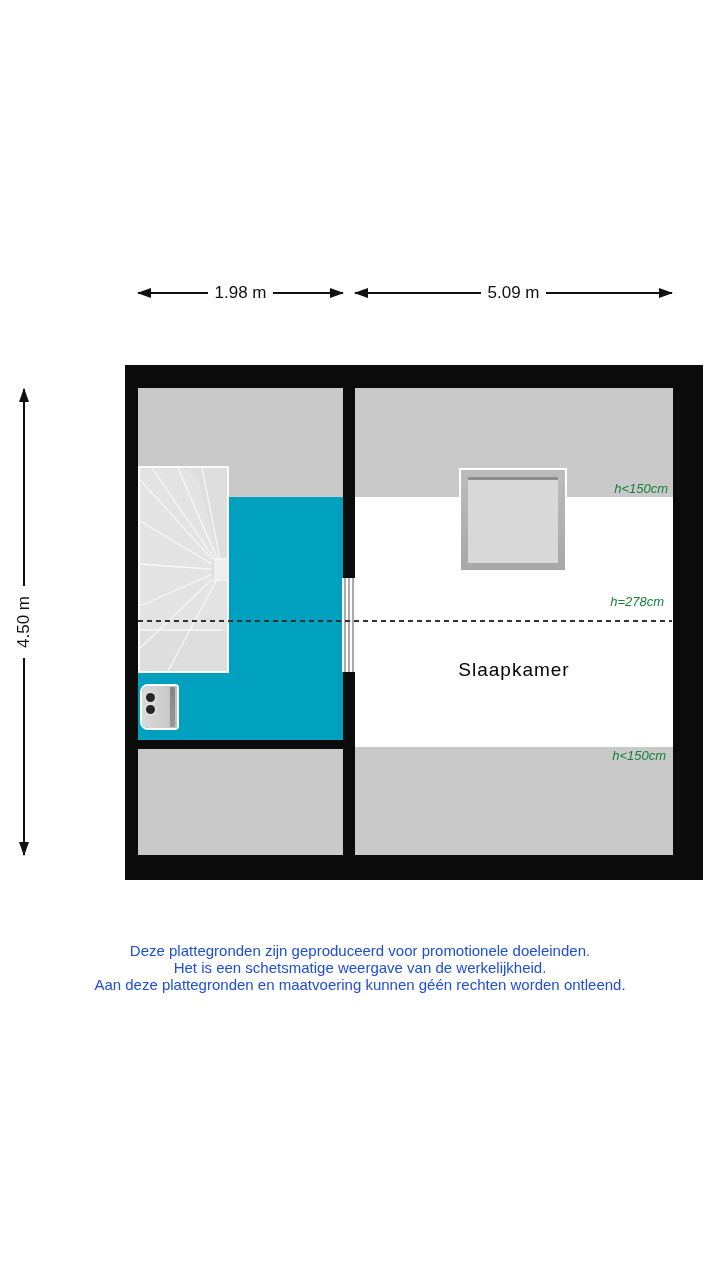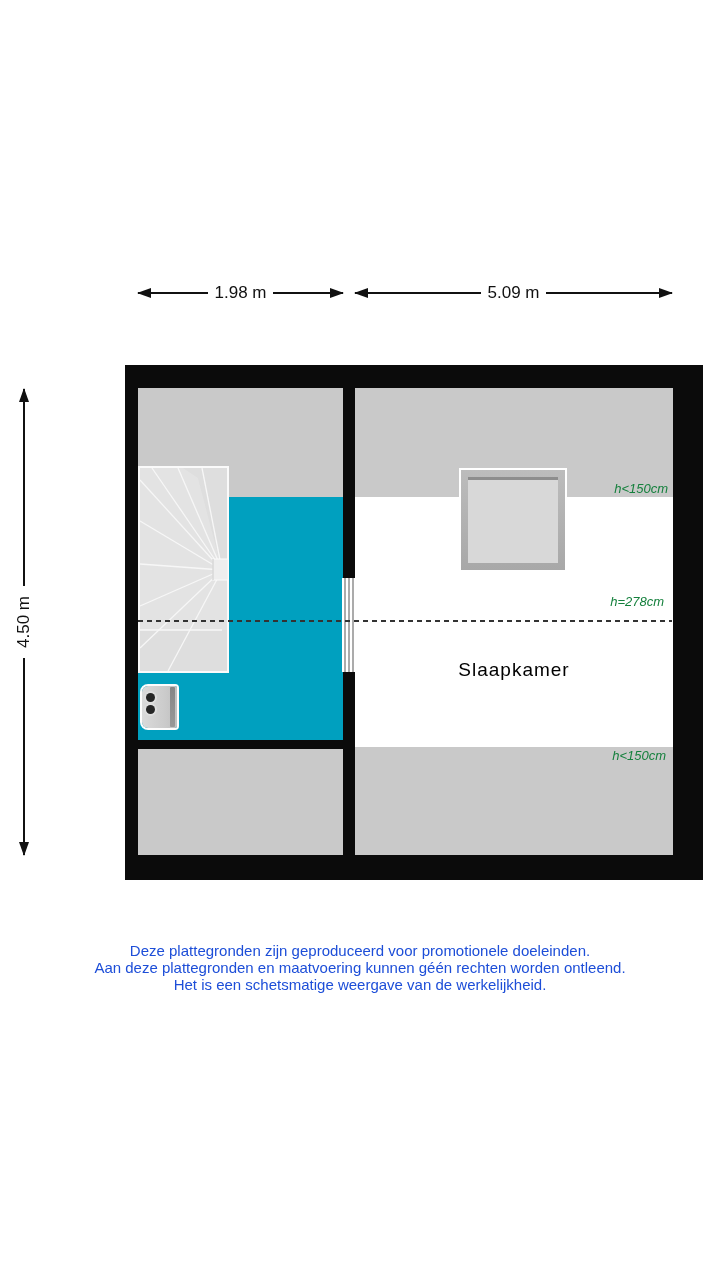--- a/index.html
+++ b/index.html
@@ -137,17 +137,17 @@
 
     <div class="roomname">Slaapkamer</div>
   </div>
 
   <div class="abs opening"></div>
 
   <div class="abs dashline"></div>
 
   <div class="abs disclaimer">
     <div>Deze plattegronden zijn geproduceerd voor promotionele doeleinden.</div>
+    <div>Het is een schetsmatige weergave van de werkelijkheid.</div>
     <div>Aan deze plattegronden en maatvoering kunnen géén rechten worden ontleend.</div>
-    <div>Het is een schetsmatige weergave van de werkelijkheid.</div>
   </div>
 
 </div>
 
 </body></html>

